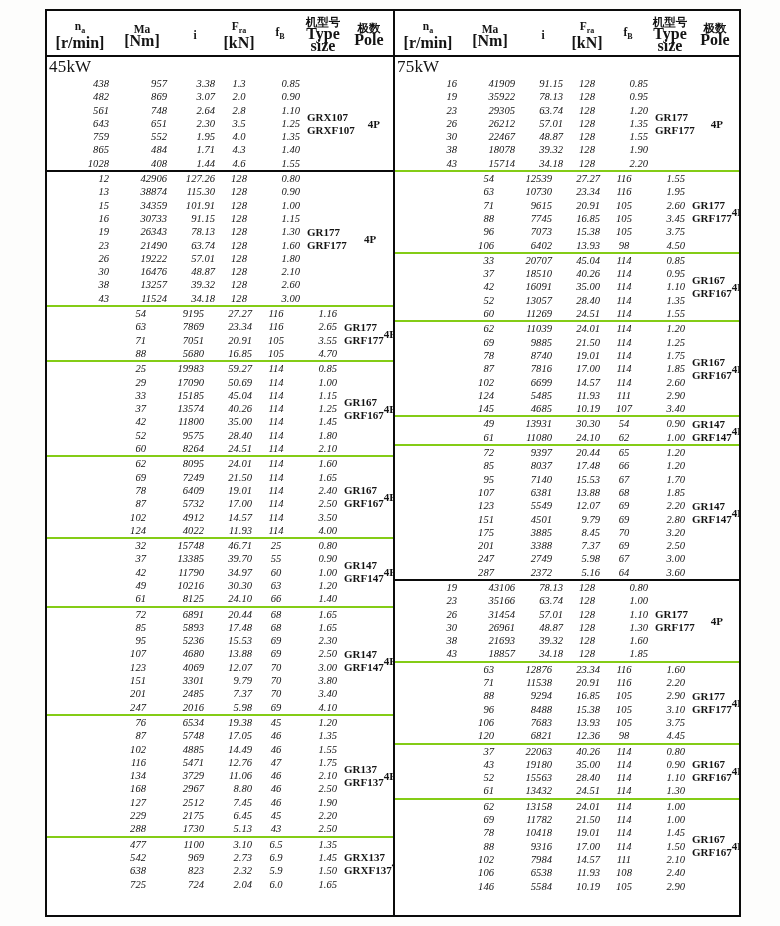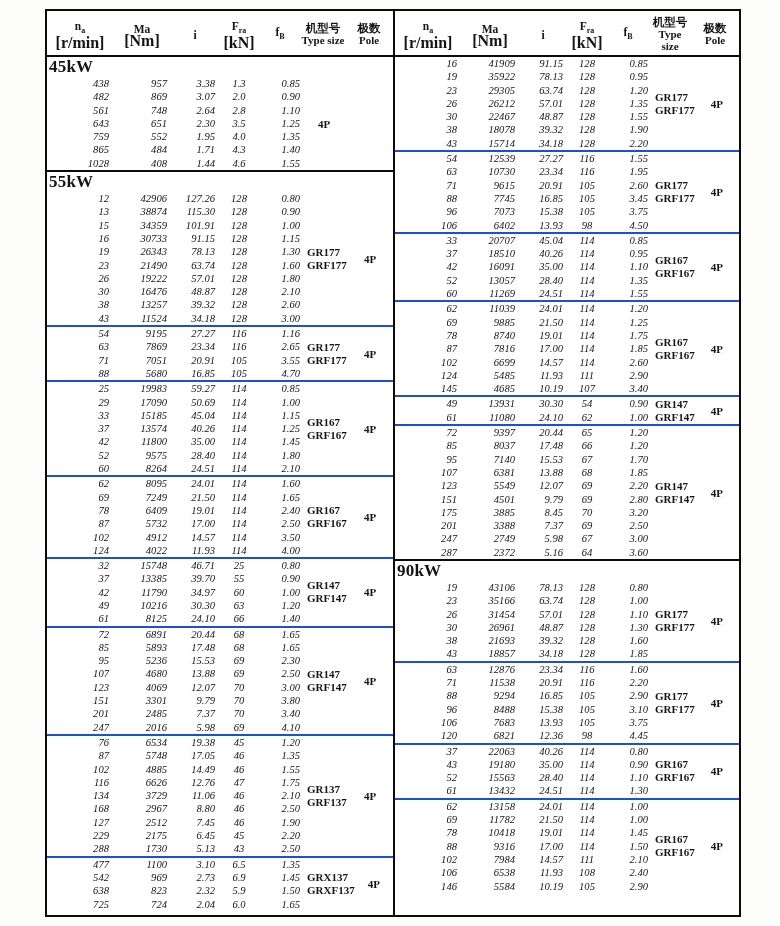--- a/index.html
+++ b/index.html
@@ -11,27 +11,27 @@
   .half.right { border-left:2.5px solid #0b0b0b; }
 
   
   .thead { display:grid; grid-template-columns:66px 58px 48px 40px 42px 1fr 48px;
            border-bottom:2.5px solid #0b0b0b; height:46px; align-items:center; padding-top:2px; }
   .hcol { text-align:center; font-weight:bold; line-height:12px; }
   .hmain { font-size:11.5px; }
   .hmain sub { font-size:8px; }
   .hunit { font-size:16px; display:block; }
   .hline1 { font-size:11.5px; display:block; font-family:"DejaVu Sans", sans-serif; font-weight:bold; }
-  .hline2 { font-size:11px; display:block; }
+  .hline2 { font-size:16px; display:block; }
 
   
   .section + .section { border-top:2.5px solid #0b0b0b; }
-  .section-title { font-size:17px; font-weight:bold; line-height:20px; height:20px; padding-left:2px; letter-spacing:0.2px; }
+  .section-title { font-size:17px; font-weight:normal; line-height:20px; height:20px; padding-left:2px; letter-spacing:0.2px; }
   .block { display:flex; }
-  .block + .block { border-top:2px solid #1d4ed8; }
+  .block + .block { border-top:2px solid #84cc16;padding-left:37px; }
   .nums { width:254px;font-style:italic; }
   .row { display:grid; grid-template-columns:66px 58px 48px 40px 42px; height:13.3px; font-size:10.6px; line-height:13.3px; }
   .c { text-align:right; padding-right:4px; white-space:nowrap; }
   .c.fra { text-align:center; padding-right:0; }
   .c.fb { padding-right:1px; }
   .types { flex:1; display:flex; flex-direction:column; justify-content:center; padding-left:6px; }
   .type-line { font-size:11px; font-weight:bold; line-height:13px; white-space:nowrap; }
   .pole { width:46px; display:flex; align-items:center; justify-content:center;
           font-size:11px; font-weight:bold; }
 </style>
@@ -103,25 +103,28 @@
                 <div class="c fb">1.40</div>
               </div>
               <div class="row">
                 <div class="c">1028</div>
                 <div class="c">408</div>
                 <div class="c">1.44</div>
                 <div class="c fra">4.6</div>
                 <div class="c fb">1.55</div>
               </div>
             </div>
+            <div class="types">
+              <div class="type-line">GRX107</div>
+              <div class="type-line">GRXF107</div>
+            </div>
             <div class="pole">4P</div>
           </div>
         </div>
         <div class="section">
-          <div class="section-title">55kW</div>
           <div class="block">
             <div class="nums">
               <div class="row">
                 <div class="c">12</div>
                 <div class="c">42906</div>
                 <div class="c">127.26</div>
                 <div class="c fra">128</div>
                 <div class="c fb">0.80</div>
               </div>
               <div class="row">
@@ -467,21 +470,21 @@
               </div>
               <div class="row">
                 <div class="c">102</div>
                 <div class="c">4885</div>
                 <div class="c">14.49</div>
                 <div class="c fra">46</div>
                 <div class="c fb">1.55</div>
               </div>
               <div class="row">
                 <div class="c">116</div>
-                <div class="c">6626</div>
+                <div class="c">5471</div>
                 <div class="c">12.76</div>
                 <div class="c fra">47</div>
                 <div class="c fb">1.75</div>
               </div>
               <div class="row">
                 <div class="c">134</div>
                 <div class="c">3729</div>
                 <div class="c">11.06</div>
                 <div class="c fra">46</div>
                 <div class="c fb">2.10</div>
@@ -570,20 +573,21 @@
           <div class="hcol">
             <span class="hline1">机型号</span>
             <span class="hline2">Type size</span>
           </div>
           <div class="hcol">
             <span class="hline1">极数</span>
             <span class="hline2">Pole</span>
           </div>
         </div>
         <div class="section">
+          <div class="section-title">75kW</div>
           <div class="block">
             <div class="nums">
               <div class="row">
                 <div class="c">16</div>
                 <div class="c">41909</div>
                 <div class="c">91.15</div>
                 <div class="c fra">128</div>
                 <div class="c fb">0.85</div>
               </div>
               <div class="row">
@@ -885,21 +889,20 @@
               </div>
             </div>
             <div class="types">
               <div class="type-line">GR147</div>
               <div class="type-line">GRF147</div>
             </div>
             <div class="pole">4P</div>
           </div>
         </div>
         <div class="section">
-          <div class="section-title">90kW</div>
           <div class="block">
             <div class="nums">
               <div class="row">
                 <div class="c">19</div>
                 <div class="c">43106</div>
                 <div class="c">78.13</div>
                 <div class="c fra">128</div>
                 <div class="c fb">0.80</div>
               </div>
               <div class="row">

